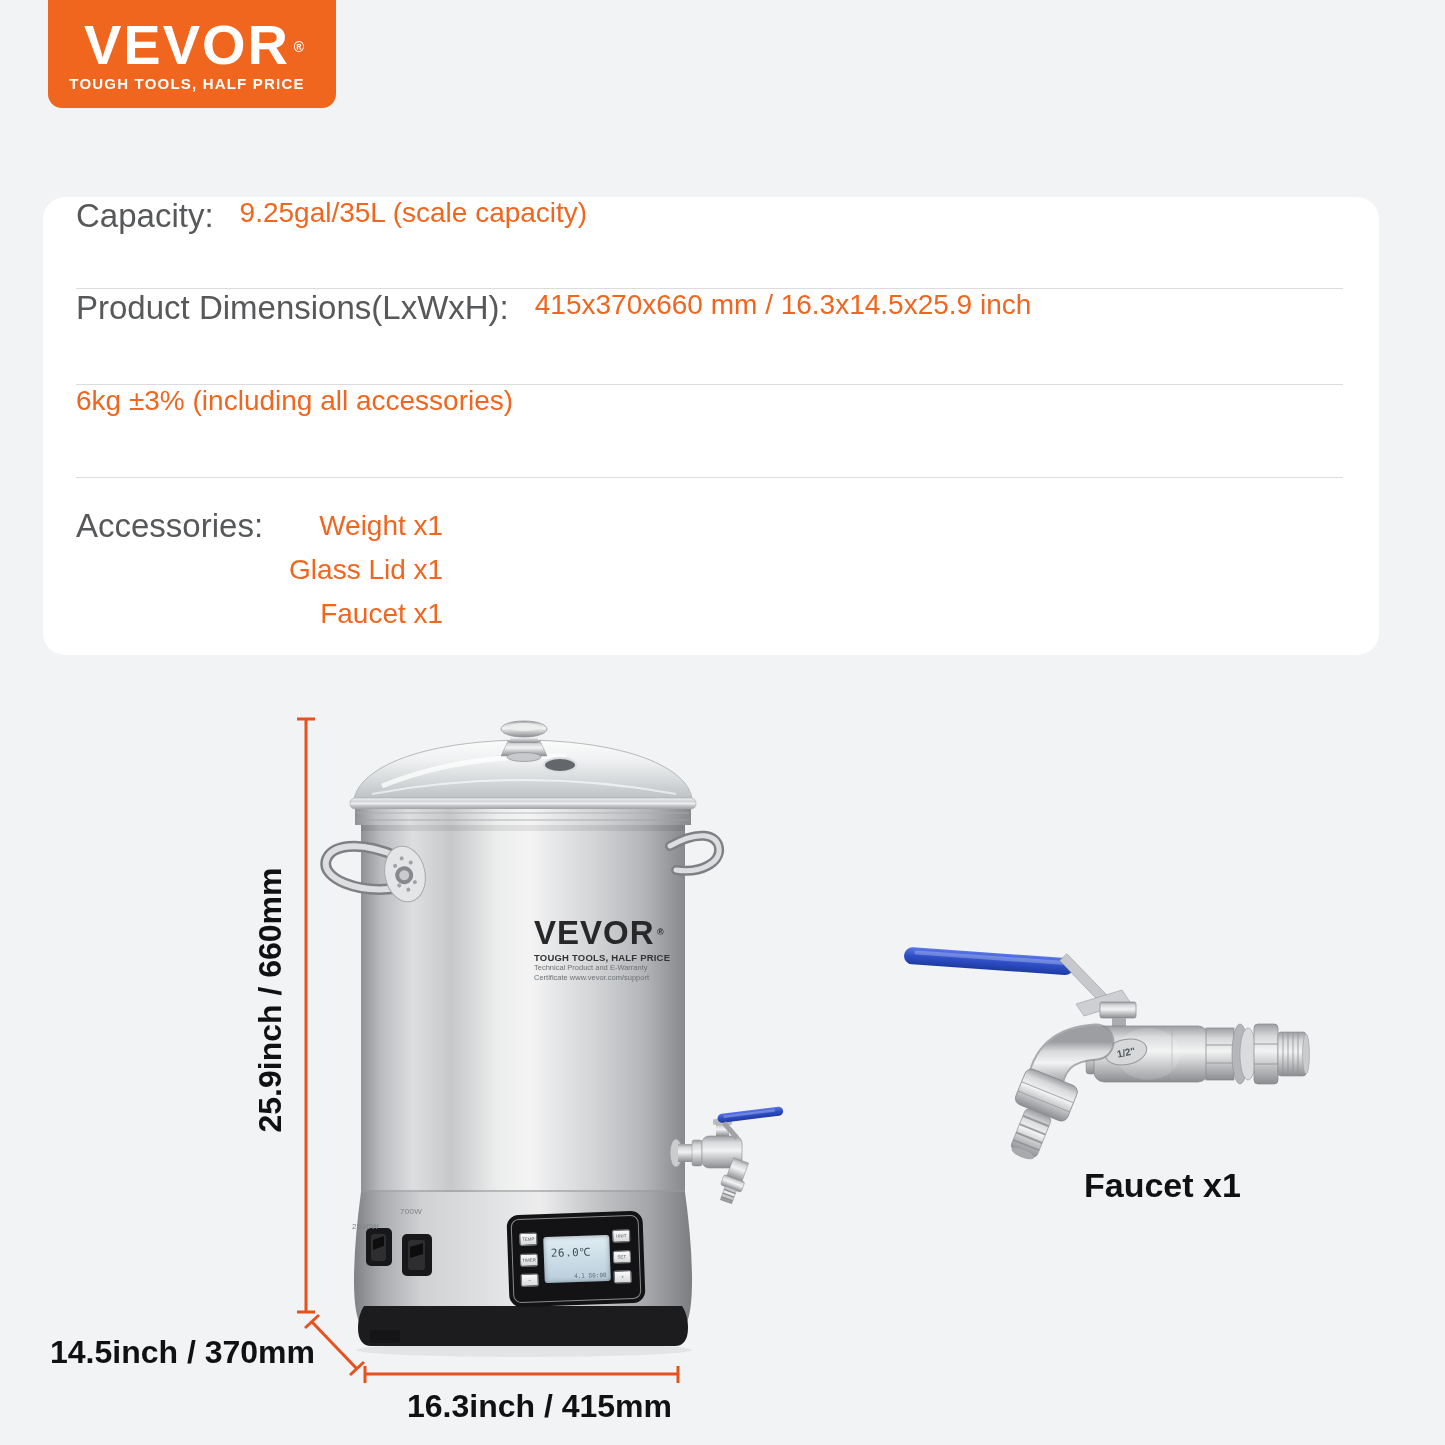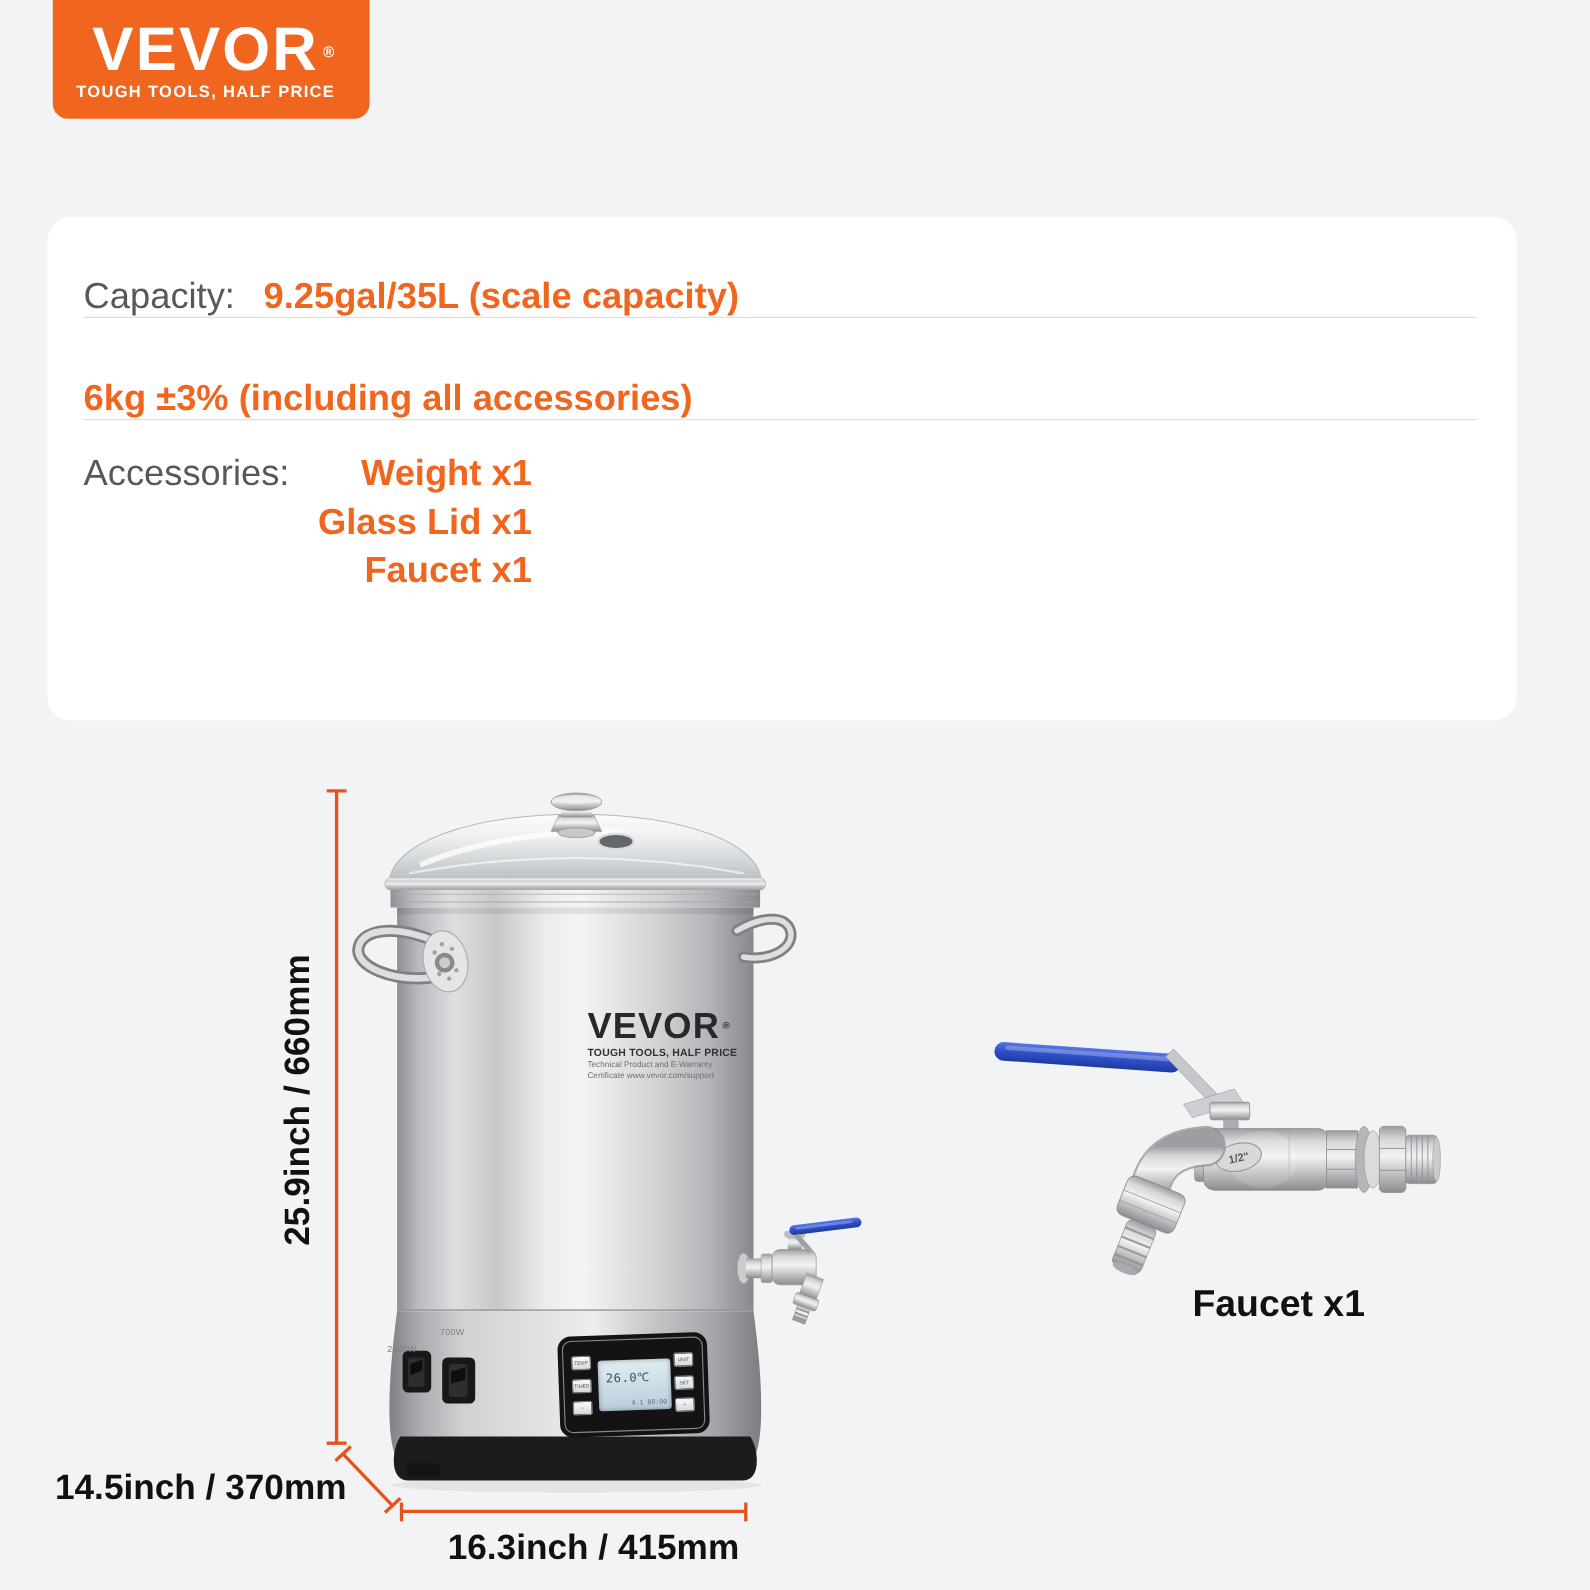--- a/index.html
+++ b/index.html
@@ -19,29 +19,29 @@
   .logo-brand{font-size:56px;font-weight:900;letter-spacing:2px;line-height:56px;position:relative;}
   .logo-brand sup{font-size:14px;font-weight:700;position:absolute;top:2px;right:-16px;}
   .logo-tagline{font-size:15px;font-weight:700;letter-spacing:1.2px;margin-top:2px;}
   
   .card{
     position:absolute;left:43px;top:197px;width:1336px;height:458px;
     background:#ffffff;border-radius:22px;box-sizing:border-box;
     padding:0 36px 0 33px;
   }
   .spec-row{
-    display:flex;align-items:flex-end;gap:26px;
+    display:flex;align-items:flex-start;gap:26px;
     border-bottom:1px solid #dcdcde;box-sizing:border-box;
   }
   .spec-row.r1{height:92px;}
   .spec-row.r2{height:96px;}
   .spec-row.r3{height:93px;}
   .spec-row.r4{height:177px;border-bottom:none;align-items:flex-start;padding-top:26px;text-align:right;}
   .spec-label{font-size:33px;color:#57585a;font-weight:400;white-space:nowrap;}
-  .spec-value{font-size:33px;color:#F0661F;font-weight:700;white-space:nowrap;}
+  .spec-value{font-size:28px;color:#F0661F;font-weight:400;white-space:nowrap;}
   .spec-values{display:flex;flex-direction:column;line-height:44px;}
   .spec-values .spec-value{line-height:44px;}
   .spec-row.r4 .spec-label{line-height:44px;}
   
   .photo{position:absolute;left:0;top:700px;width:1445px;height:745px;}
   .photo svg{position:absolute;left:0;top:0;}
   
   .dim{position:absolute;color:#101112;font-weight:700;font-size:32px;white-space:nowrap;}
   .dim-height{
     left:90px;top:978px;width:360px;height:44px;line-height:44px;text-align:center;
@@ -88,20 +88,24 @@
   <div class="logo-brand">
     <span>VEVOR</span><sup>®</sup>
   </div>
   <div class="logo-tagline">TOUGH TOOLS, HALF PRICE</div>
 </div>
 
 <div class="card">
   <div class="spec-row r1">
     <span class="spec-label">Capacity:</span>
     <span class="spec-value">9.25gal/35L (scale capacity)</span>
+  </div>
+  <div class="spec-row r2">
+    <span class="spec-label">Product Dimensions(LxWxH):</span>
+    <span class="spec-value">415x370x660 mm / 16.3x14.5x25.9 inch</span>
   </div>
   <div class="spec-row r3">
     <span class="spec-value">6kg ±3% (including all accessories)</span>
   </div>
   <div class="spec-row r4">
     <span class="spec-label">Accessories:</span>
     <span class="spec-values">
       <span class="spec-value">Weight x1</span>
       <span class="spec-value">Glass Lid x1</span>
       <span class="spec-value">Faucet x1</span>

